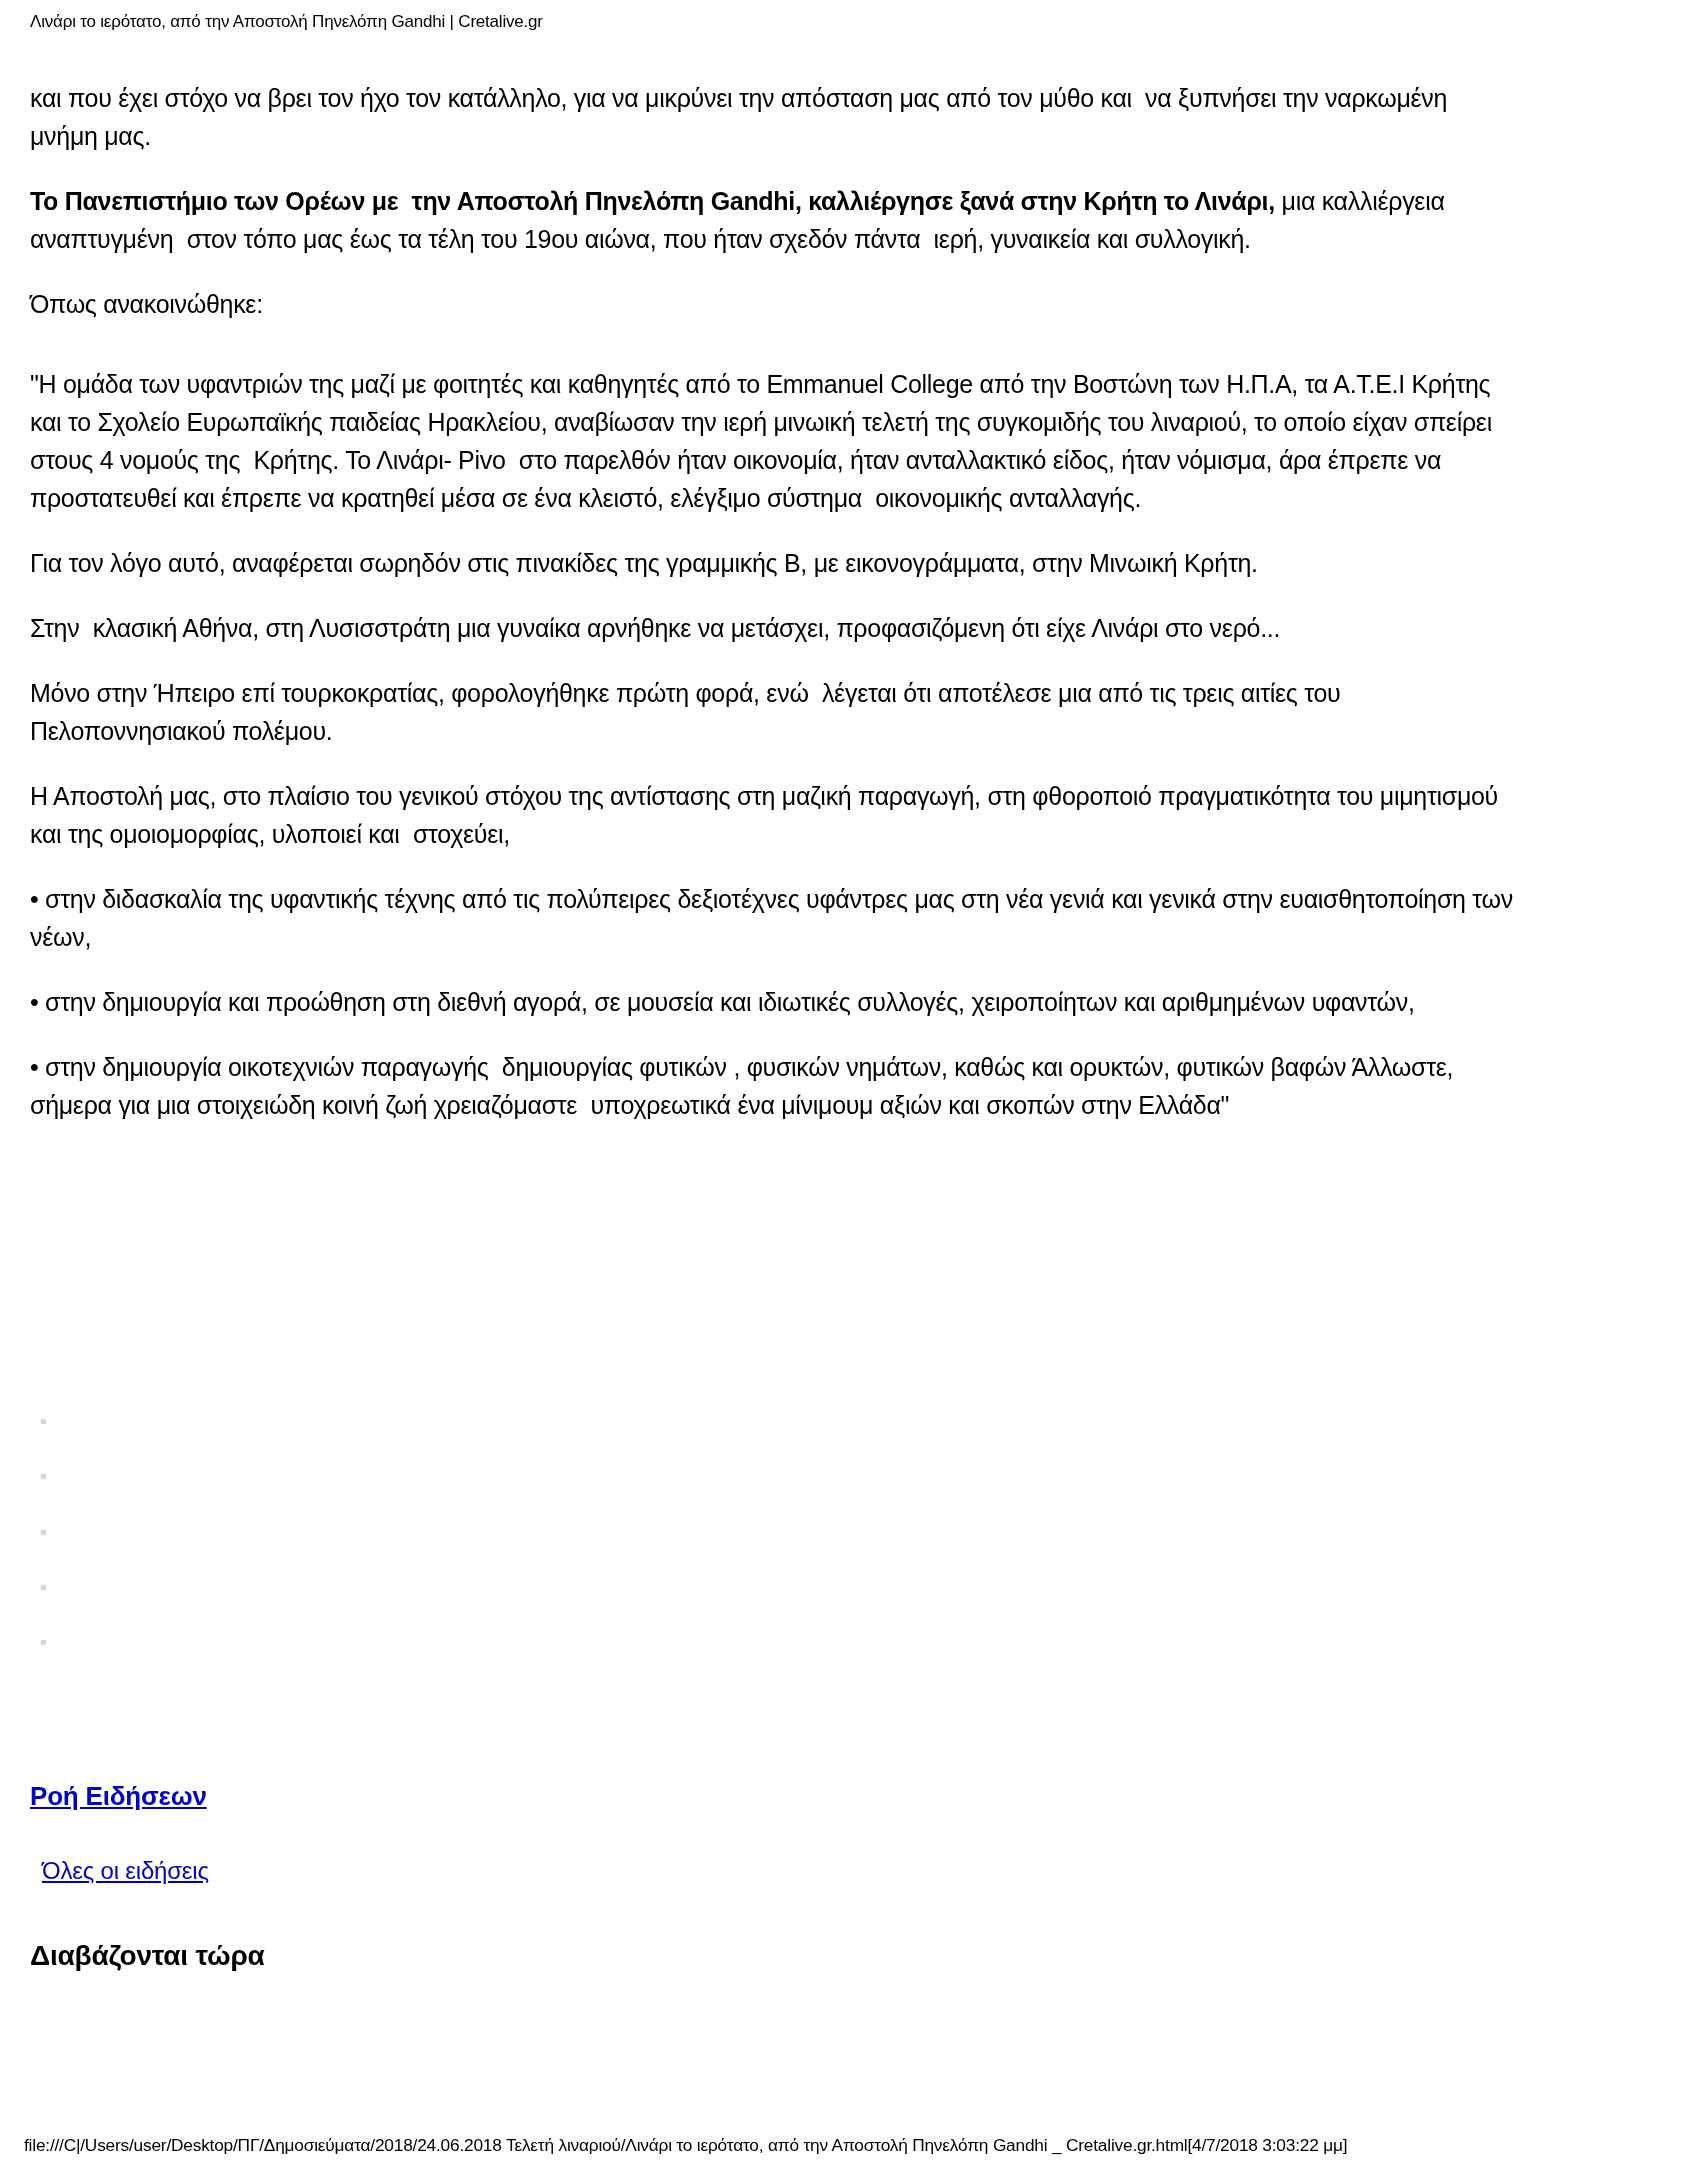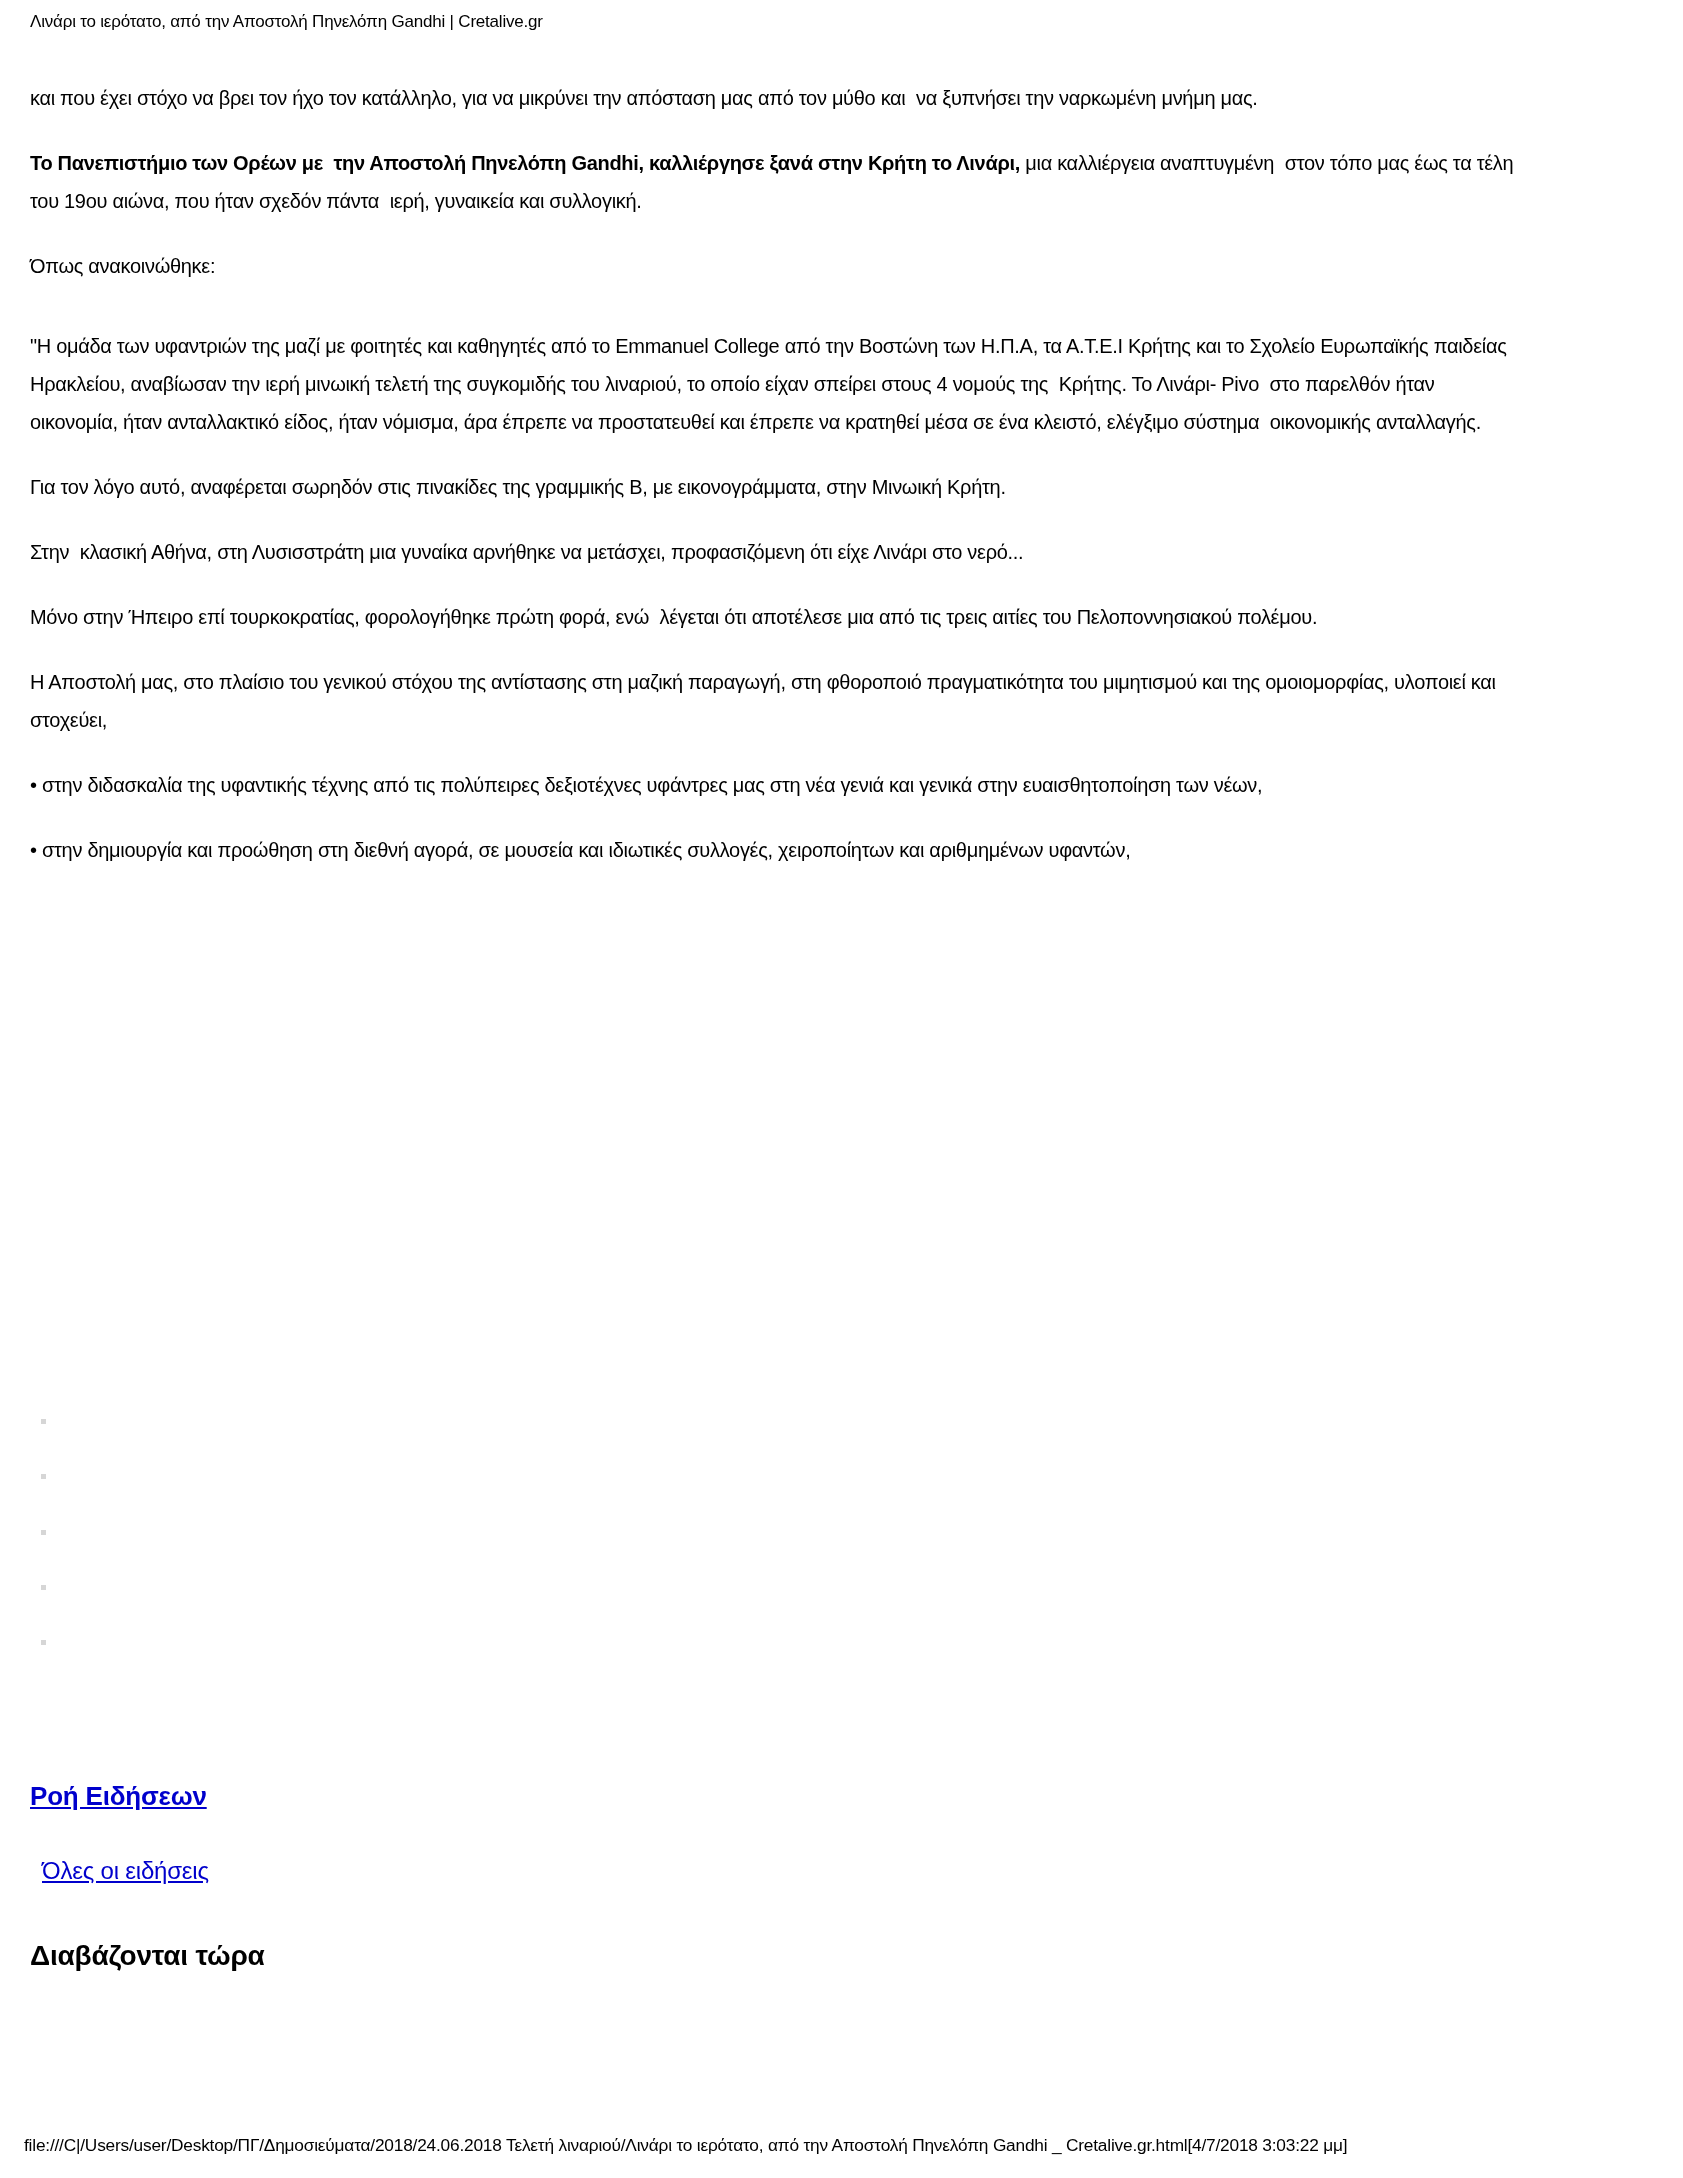--- a/index.html
+++ b/index.html
@@ -15,21 +15,21 @@
   .doc-header {
     position: absolute; top: 12px; left: 30px; right: 40px;
     font-size: 17px; line-height: 20px; color: #000;
     white-space: pre-wrap;
     letter-spacing: -0.2px;
   }
 
   .content {
     position: absolute; top: 79px; left: 30px;
     width: 1485px;
-    font-size: 20px; line-height: 38px;
+    font-size: 25px; line-height: 38px;
     letter-spacing: -0.3px;
   }
   .para { margin: 0 0 27px 0; white-space: pre-wrap; }
   .para.gap-lg { margin-bottom: 42px; }
   .bold { font-weight: bold; }
 
   .bullet-para { margin: 0 0 27px 0; white-space: pre-wrap; }
   .bullet-marker { font-weight: normal; }
 
   .dots { position: absolute; left: 0; top: 0; }
@@ -79,20 +79,21 @@
 
     <p class="para">Μόνο στην Ήπειρο επί τουρκοκρατίας, φορολογήθηκε πρώτη φορά, ενώ  λέγεται ότι αποτέλεσε μια από τις τρεις αιτίες του Πελοποννησιακού πολέμου.</p>
 
     <p class="para">Η Αποστολή μας, στο πλαίσιο του γενικού στόχου της αντίστασης στη μαζική παραγωγή, στη φθοροποιό πραγματικότητα του μιμητισμού και της ομοιομορφίας, υλοποιεί και  στοχεύει,</p>
 
     <p class="bullet-para"><span class="bullet-marker">•</span><span> στην διδασκαλία της υφαντικής τέχνης από τις πολύπειρες δεξιοτέχνες υφάντρες μας στη νέα γενιά και γενικά στην ευαισθητοποίηση των νέων,</span></p>
 
     <p class="bullet-para"><span class="bullet-marker">•</span><span> στην δημιουργία και προώθηση στη διεθνή αγορά, σε μουσεία και ιδιωτικές συλλογές, χειροποίητων και αριθμημένων υφαντών,</span></p>
 
 
+    <p class="bullet-para"><span class="bullet-marker">•</span><span> στην δημιουργία οικοτεχνιών παραγωγής  δημιουργίας φυτικών , φυσικών νημάτων, καθώς και ορυκτών, φυτικών βαφών Άλλωστε, σήμερα για μια στοιχειώδη κοινή ζωή χρειαζόμαστε  υποχρεωτικά ένα μίνιμουμ αξιών και σκοπών στην Ελλάδα"</span></p>
 
   </div>
 
   <div class="dots">
     <div class="img-dot" style="top:1419px"></div>
     <div class="img-dot" style="top:1474px"></div>
     <div class="img-dot" style="top:1530px"></div>
     <div class="img-dot" style="top:1585px"></div>
     <div class="img-dot" style="top:1640px"></div>
   </div>

